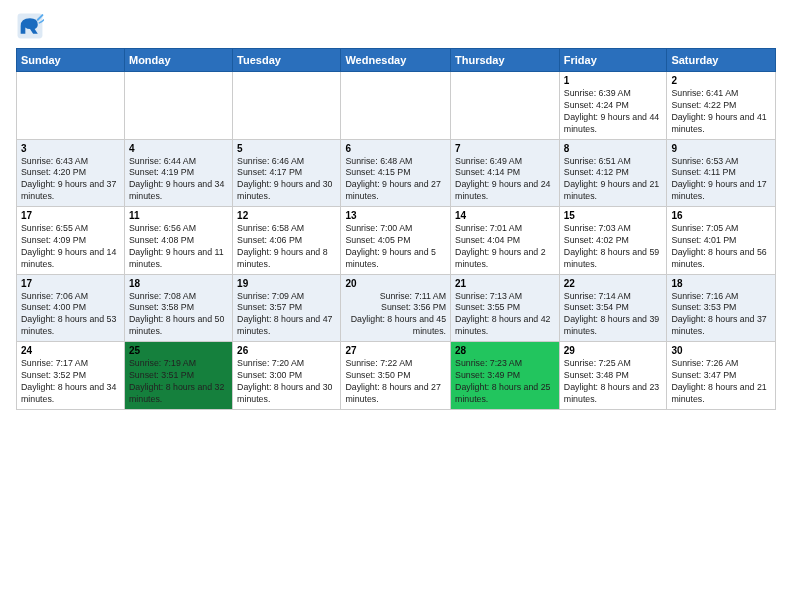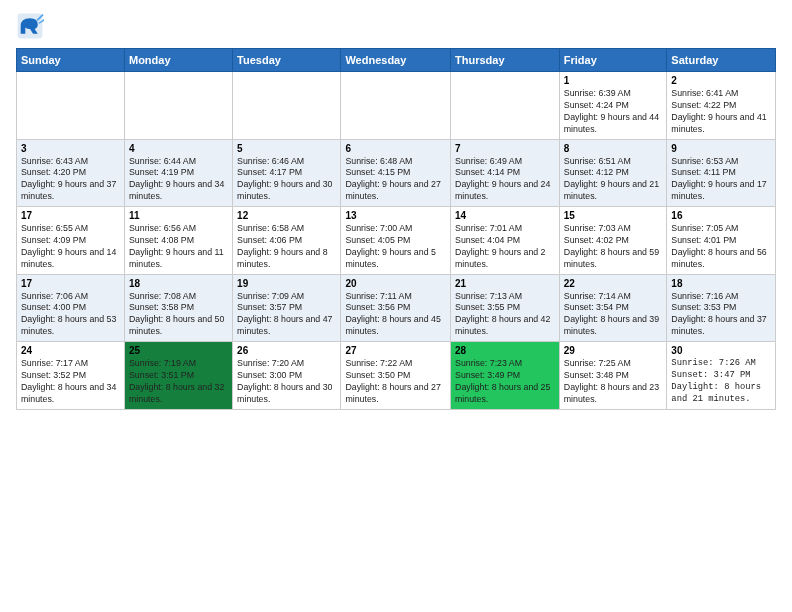--- a/index.html
+++ b/index.html
@@ -257,21 +257,21 @@
 Daylight: 8 hours and 50 minutes.</div>
           </td>
           <td style="background: rgb(234, 240, 247);">
             <span class="day-num">19</span>
             <div class="day-info" style="white-space: pre-line;">Sunrise: 7:09 AM
 Sunset: 3:57 PM
 Daylight: 8 hours and 47 minutes.</div>
           </td>
           <td style="background: rgb(234, 240, 247);">
             <span class="day-num">20</span>
-            <div class="day-info" style="white-space: pre-line;">Sunrise: 7:11 AM
+            <div class="day-info" style="white-space: pre-line; text-align: right;">Sunrise: 7:11 AM
 Sunset: 3:56 PM
 Daylight: 8 hours and 45 minutes.</div>
           </td>
           <td style="background: rgb(234, 240, 247);">
             <span class="day-num">21</span>
             <div class="day-info" style="white-space: pre-line;">Sunrise: 7:13 AM
 Sunset: 3:55 PM
 Daylight: 8 hours and 42 minutes.</div>
           </td>
           <td style="background: rgb(234, 240, 247);">
@@ -319,20 +319,20 @@
 Daylight: 8 hours and 25 minutes.</div>
           </td>
           <td style="background: rgb(255, 255, 255);">
             <span class="day-num">29</span>
             <div class="day-info" style="white-space: pre-line;">Sunrise: 7:25 AM
 Sunset: 3:48 PM
 Daylight: 8 hours and 23 minutes.</div>
           </td>
           <td style="background: rgb(255, 255, 255);">
             <span class="day-num">30</span>
-            <div class="day-info" style="white-space: pre-line; font-family: Liberation Mono, monospace;">Sunrise: 7:26 AM
+            <div class="day-info" style="white-space: pre-line;">Sunrise: 7:26 AM
 Sunset: 3:47 PM
 Daylight: 8 hours and 21 minutes.</div>
           </td>
         </tr>
       </tbody>
   </table>
 </div>
 
 </body></html>

